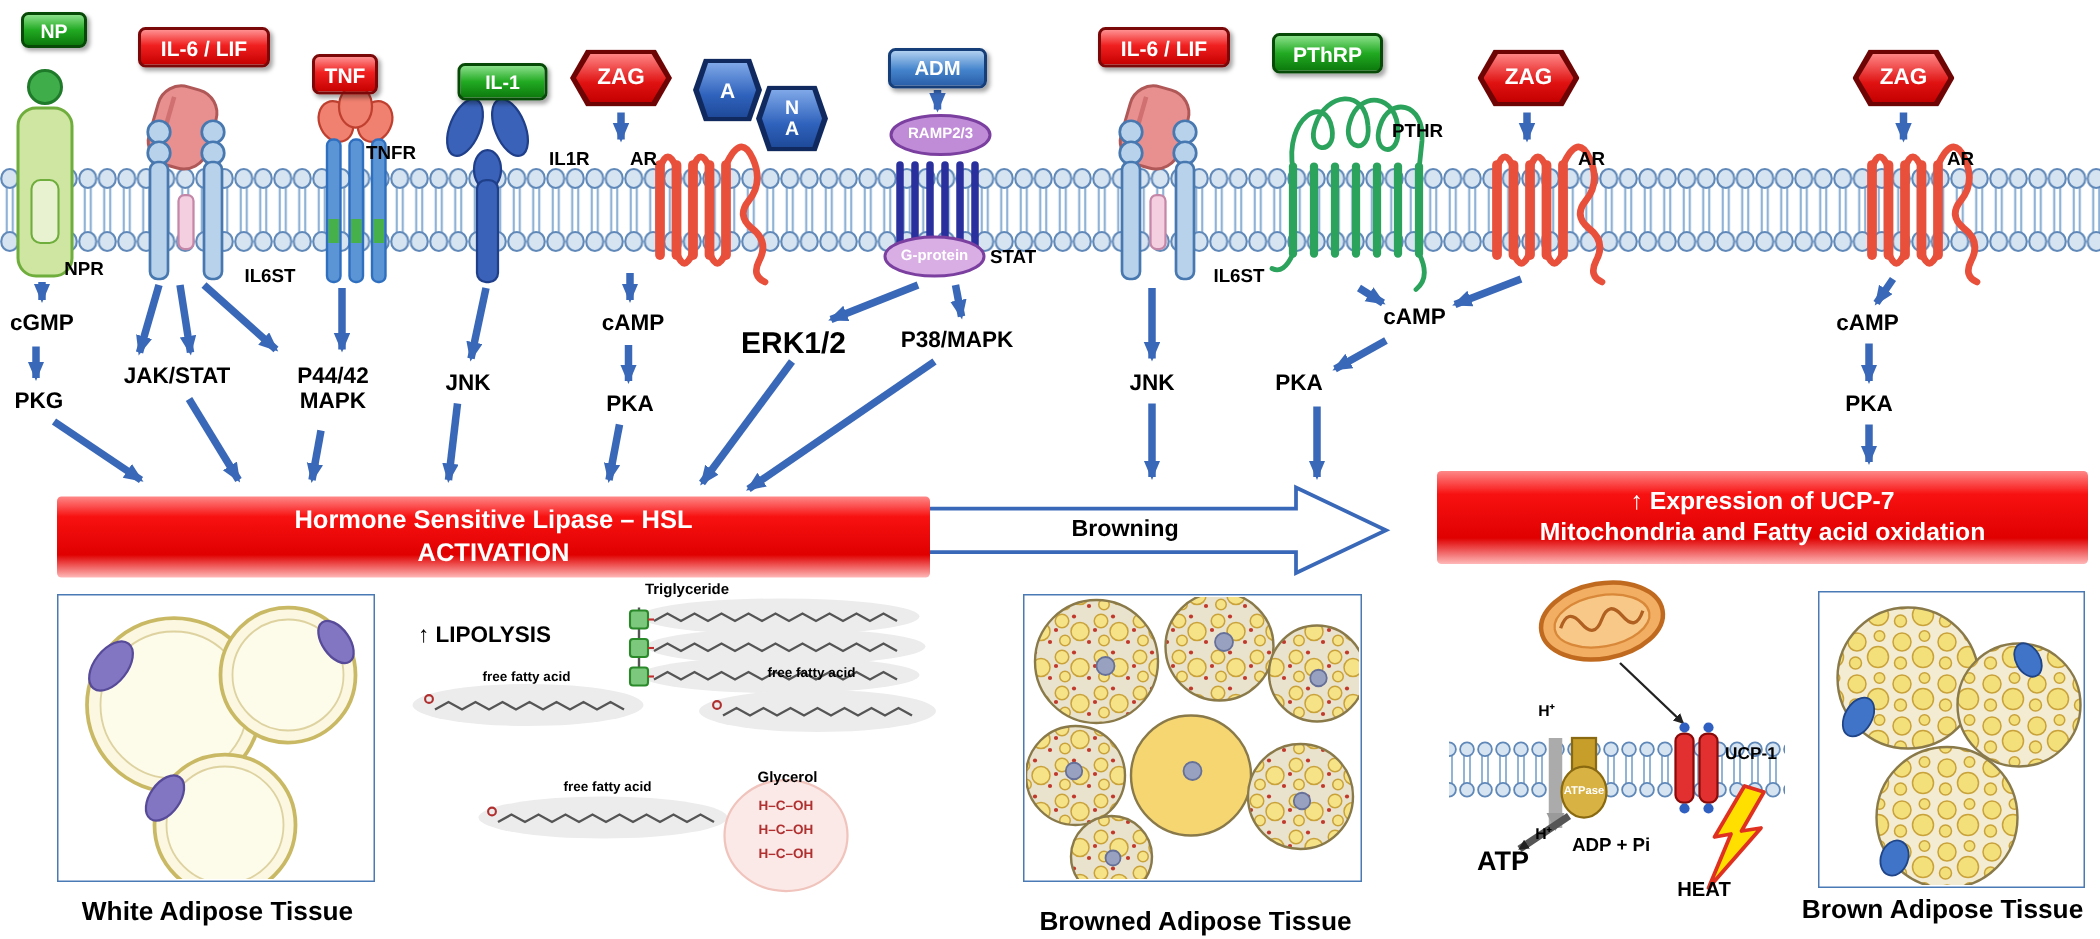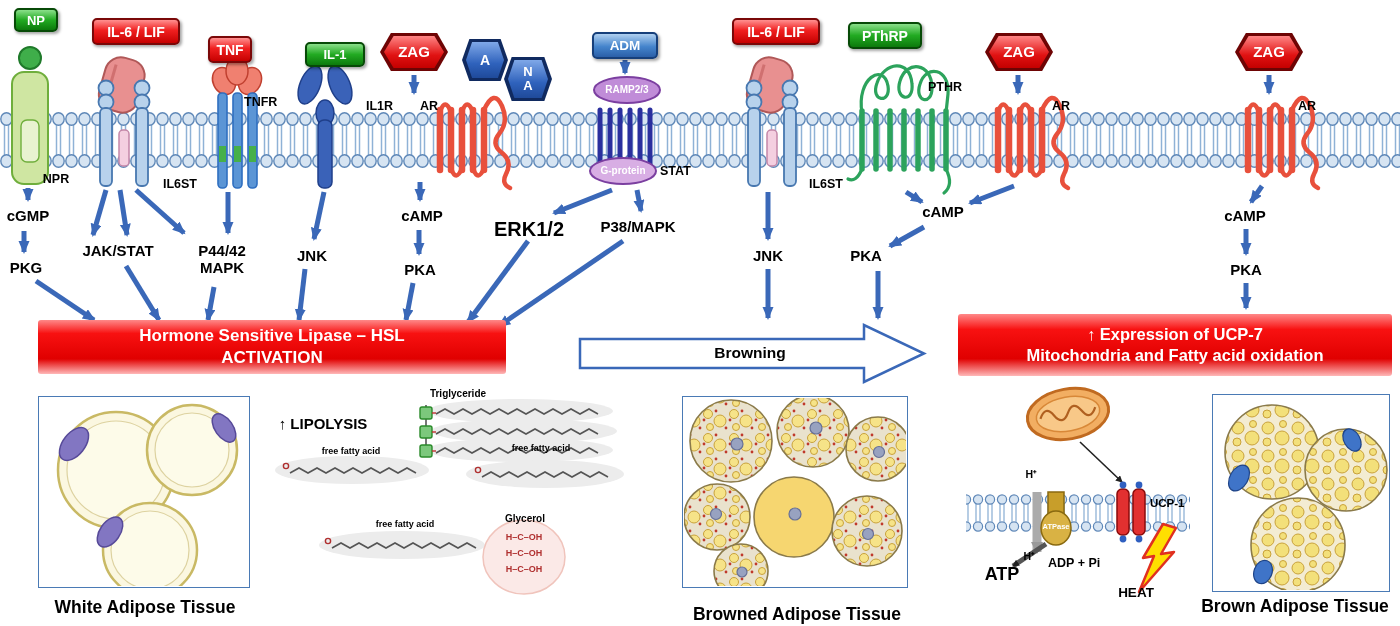--- a/index.html
+++ b/index.html
@@ -379,21 +379,21 @@
   <div class="lbl" style="left:394px;top:207px;width:56px;font-size:15px">cAMP</div>
   <div class="lbl" style="left:394px;top:261px;width:52px;font-size:15px">PKA</div>
   <div class="lbl" style="left:494px;top:218px;width:68px;font-size:20px">ERK1/2</div>
   <div class="lbl" style="left:590px;top:218px;width:96px;font-size:15px">P38/MAPK</div>
   <div class="lbl" style="left:742px;top:247px;width:52px;font-size:15px">JNK</div>
   <div class="lbl" style="left:840px;top:247px;width:52px;font-size:15px">PKA</div>
   <div class="lbl" style="left:914px;top:203px;width:58px;font-size:15px">cAMP</div>
   <div class="lbl" style="left:1216px;top:207px;width:58px;font-size:15px">cAMP</div>
   <div class="lbl" style="left:1218px;top:261px;width:56px;font-size:15px">PKA</div>
 
-  <div class="banner" style="left:38px;top:320px;width:468px;height:54px;font-size:17px">
+  <div class="banner" style="left:38px;top:331px;width:582px;height:54px;font-size:17px">
     <span>Hormone Sensitive Lipase – HSL</span>
     <span>ACTIVATION</span>
   </div>
   <div class="lbl" style="left:670px;top:344px;width:160px;font-size:15.5px">Browning</div>
   <div class="banner" style="left:958px;top:314px;width:434px;height:62px;font-size:16.5px">
     <span>↑ Expression of UCP-7</span>
     <span>Mitochondria and Fatty acid oxidation</span>
   </div>
 
   <div class="lbl" style="left:264px;top:415px;width:118px;font-size:15px">↑ LIPOLYSIS</div>

